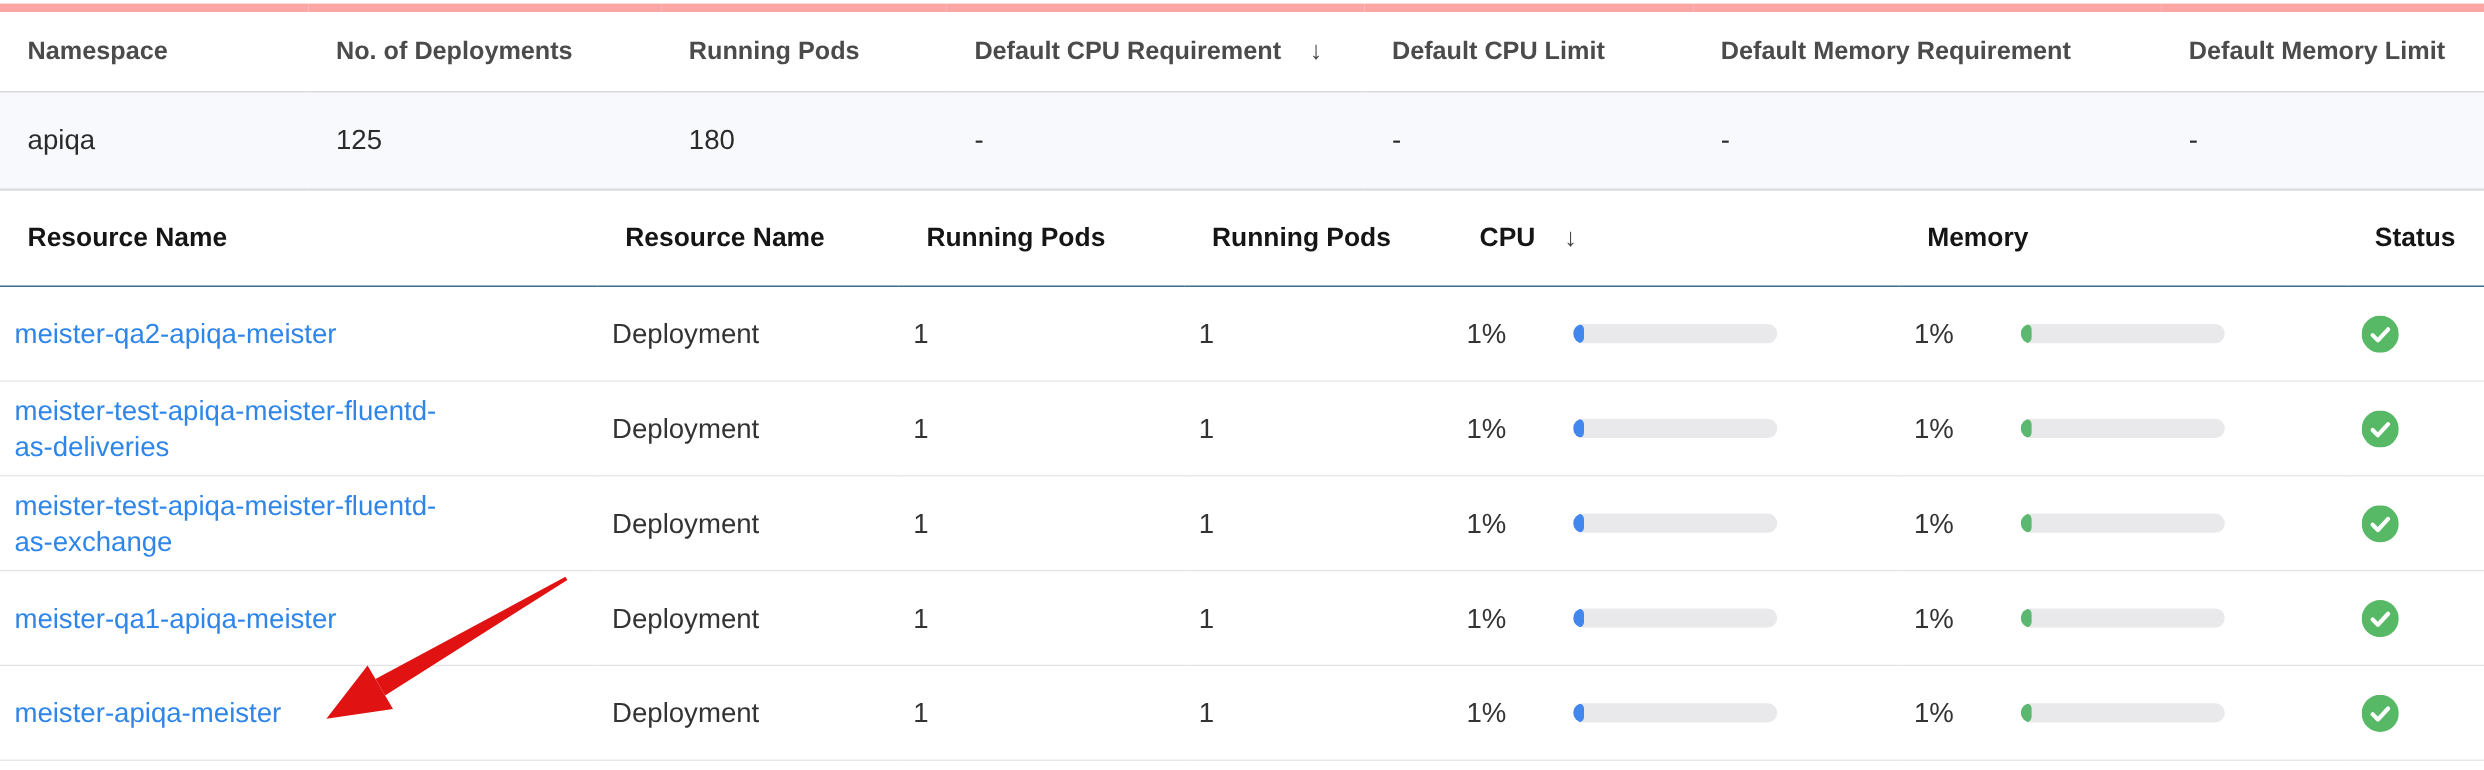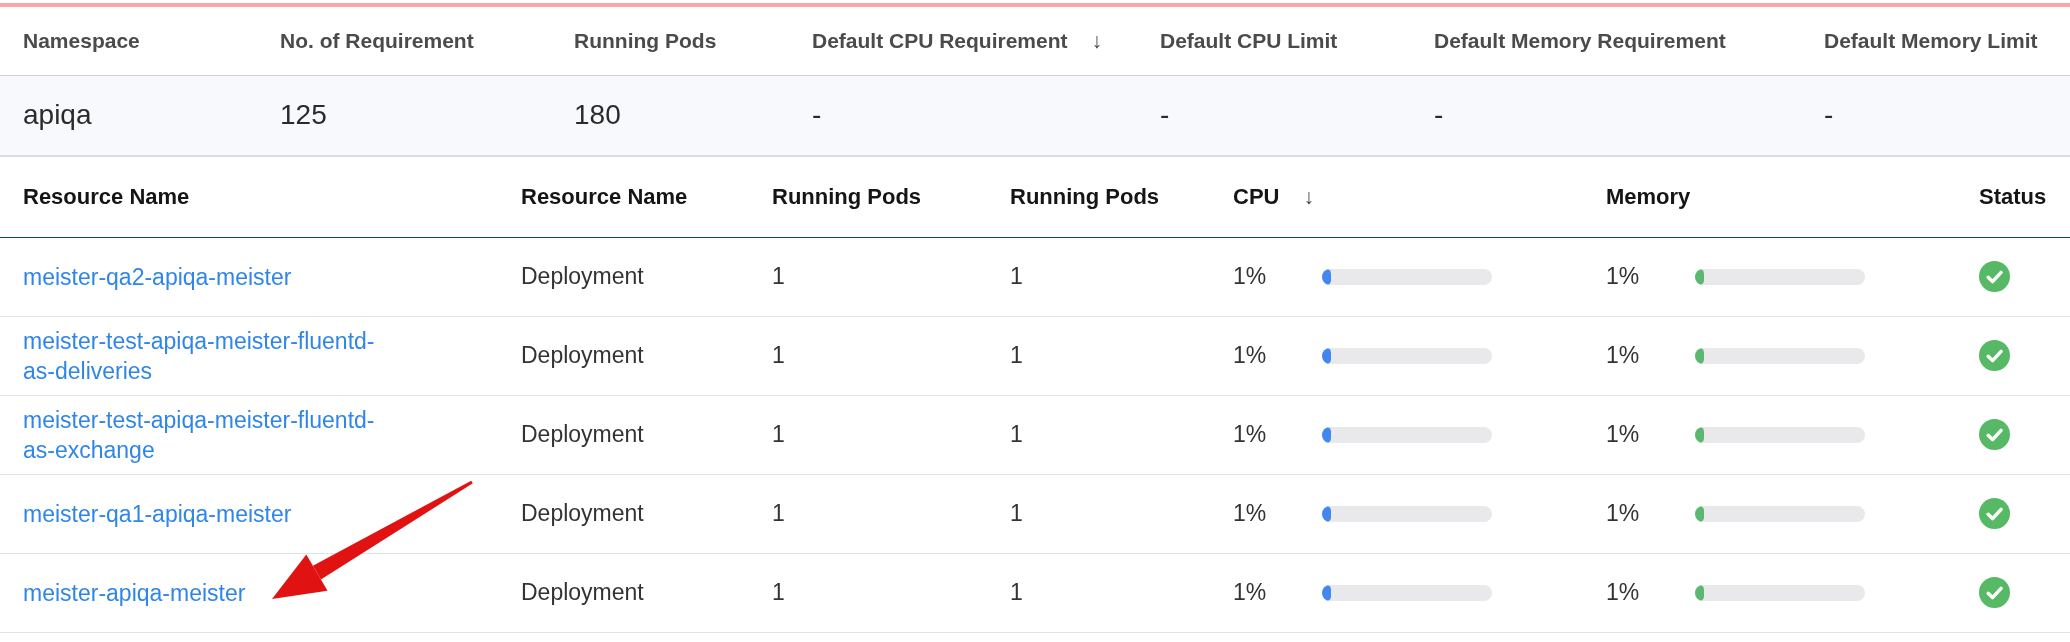--- a/index.html
+++ b/index.html
@@ -2,40 +2,40 @@
 <html><head>
 <meta charset="utf-8">
 <style>
   * { margin: 0; padding: 0; box-sizing: border-box; }
   html, body { width: 2070px; height: 642px; background: #ffffff; overflow: hidden; }
   body { font-family: "Liberation Sans", "DejaVu Sans", sans-serif; position: relative; }
 
   table { width: 2070px; border-collapse: collapse; table-layout: fixed; }
 
   
-  .ns-table { margin-top: 3px; border-top: 4px solid #fca5a5; padding-left: 13px; }
+  .ns-table { margin-top: 3px; border-top: 7px solid #fca5a5; padding-left: 13px; }
   .ns-table th {
     height: 70px; text-align: left; vertical-align: middle;
     padding-left: 23px; font-size: 21px; font-weight: 600; color: #4b4b4b;
     border-bottom: 1px solid #d2d2d4; white-space: nowrap; overflow: hidden;
   }
   .ns-table td {
     height: 81px; vertical-align: middle; padding-left: 23px;
-    font-size: 28px; color: #2b2b2b; background: #f8f9fc;
+    font-size: 23px; color: #2b2b2b; background: #f8f9fc;
     border-bottom: 2px solid #dcdde4; white-space: nowrap;
   }
 
   
   .res-table th {
     height: 80px; text-align: left; vertical-align: middle;
     padding-left: 23px; font-size: 22px; font-weight: 700; color: #151515;
     border-bottom: 1px solid #0c4a6e; white-space: nowrap; overflow: hidden;
   }
   .res-table td {
-    height: 79px; vertical-align: middle; padding-left: 23px;
+    height: 79px; vertical-align: middle; padding-left: 12px;
     font-size: 23px; color: #333333; border-bottom: 1px solid #e3e3e5;
   }
   .res-link {
     color: #2f86e8; text-decoration: none; display: inline-block;
     max-width: 368px; line-height: 30px; overflow-wrap: break-word;
   }
   .sort-arrow { font-size: 21px; font-weight: 400; color: #454545; margin-left: 24px; }
 
   .cellflex { display: flex; align-items: center; }
   .pct { width: 89px; flex: 0 0 89px; }
@@ -61,21 +61,21 @@
       <col style="width:294px">
       <col style="width:238px">
     <col style="width:348px">
       <col style="width:274px">
       <col style="width:390px">
       <col style="width:269px">
   </colgroup>
   <thead>
     <tr>
       <th><span>Namespace</span></th>
-      <th><span>No. of Requirement</span></th>
+      <th><span>No. of Deployments</span></th>
       <th><span>Running Pods</span></th>
       <th>
         <span>Default CPU Requirement</span><span class="sort-arrow">↓</span>
       </th>
       <th><span>Default CPU Limit</span></th>
       <th><span>Default Memory Requirement</span></th>
       <th><span>Default Memory Limit</span></th>
     </tr>
   </thead>
   <tbody>

